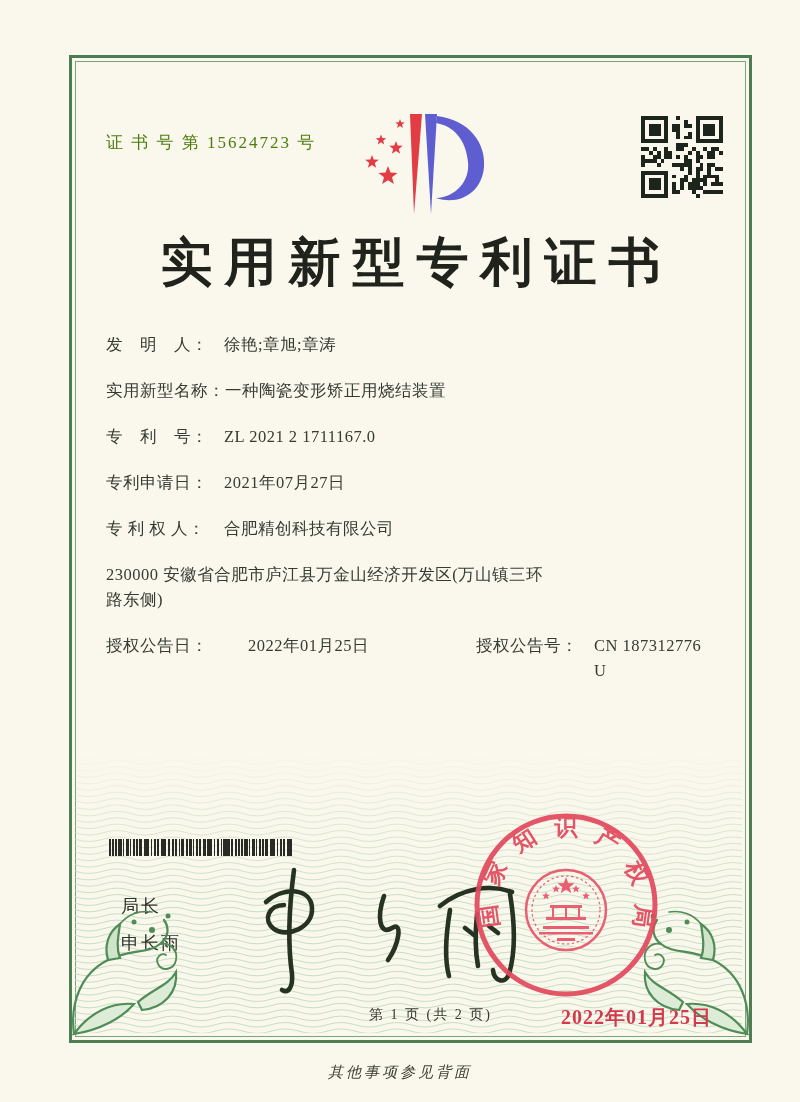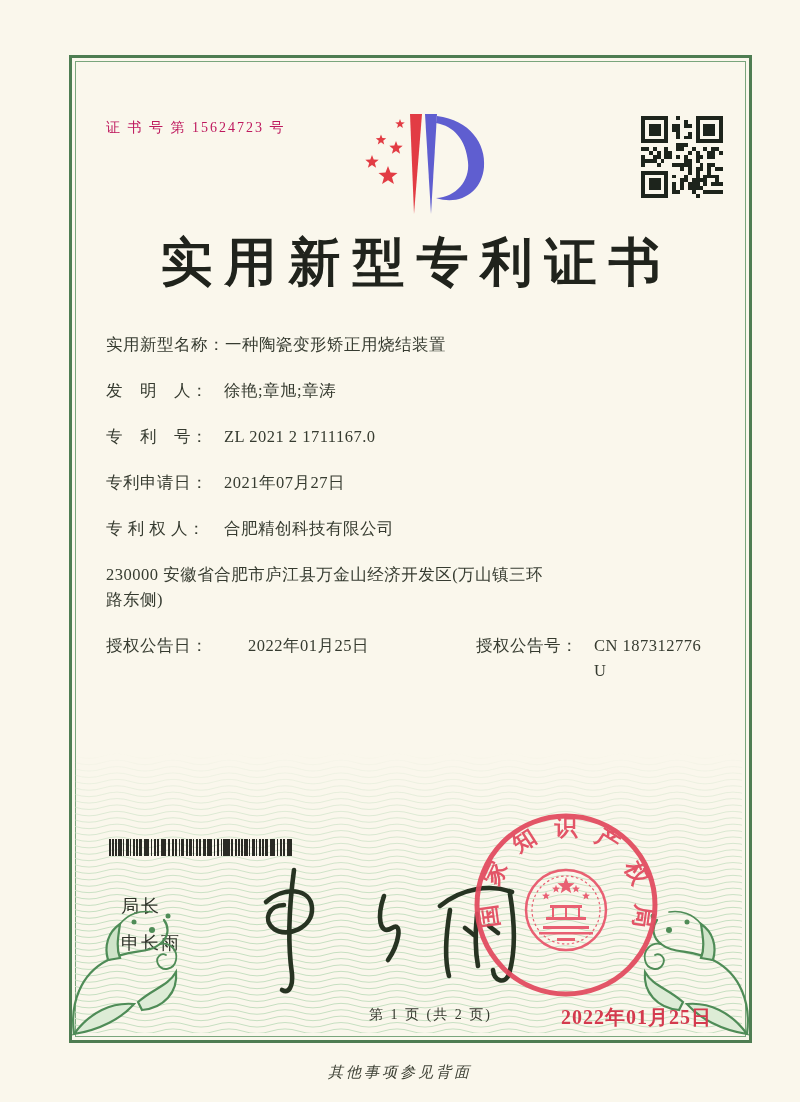--- a/index.html
+++ b/index.html
@@ -13,21 +13,21 @@
   
   .frame{
     position:absolute;left:69px;top:55px;width:677px;height:982px;
     border:3px solid #4e7d52;background:transparent;
   }
   .frame-inner{
     position:absolute;left:3px;top:3px;right:3px;bottom:3px;
     border:1px solid #79a57c;pointer-events:none;
   }
   .cert-no{
-    position:absolute;left:34px;top:61px;font-size:14px;letter-spacing:2px;color:#be185d;
+    position:absolute;left:34px;top:73px;font-size:17px;letter-spacing:2px;color:#4d7c0f;
   }
   .logo{position:absolute;left:276px;top:52px;}
   .qr{position:absolute;left:569px;top:58px;width:82px;height:82px;}
   .qr svg{width:82px;height:82px;shape-rendering:crispEdges;}
   .title{
     position:absolute;left:0;top:170px;width:100%;text-align:center;
     font-size:52px;font-weight:bold;letter-spacing:12px;text-indent:12px;color:#20231c;
   }
   .fields{position:absolute;left:34px;top:274px;width:610px;font-size:16.5px;color:#363b30;}
   .frow{display:flex;margin-bottom:21px;line-height:25px;}
@@ -291,26 +291,26 @@
           <rect x="20" y="19" width="1" height="1"></rect>
           <rect x="14" y="20" width="1" height="1"></rect>
         </g>
       </svg>
   </div>
 
   <div class="title z3">实用新型专利证书</div>
 
   <div class="fields z3">
     <div class="frow">
+      <span class="flabel">发　明　人：</span>
+      <span class="fvalue">徐艳;章旭;章涛</span>
+    </div>
+    <div class="frow">
       <span class="flabel">实用新型名称：</span>
       <span class="fvalue">一种陶瓷变形矫正用烧结装置</span>
-    </div>
-    <div class="frow">
-      <span class="flabel">发　明　人：</span>
-      <span class="fvalue">徐艳;章旭;章涛</span>
     </div>
     <div class="frow">
       <span class="flabel">专　利　号：</span>
       <span class="fvalue">ZL 2021 2 1711167.0</span>
     </div>
     <div class="frow">
       <span class="flabel">专利申请日：</span>
       <span class="fvalue">2021年07月27日</span>
     </div>
     <div class="frow">

